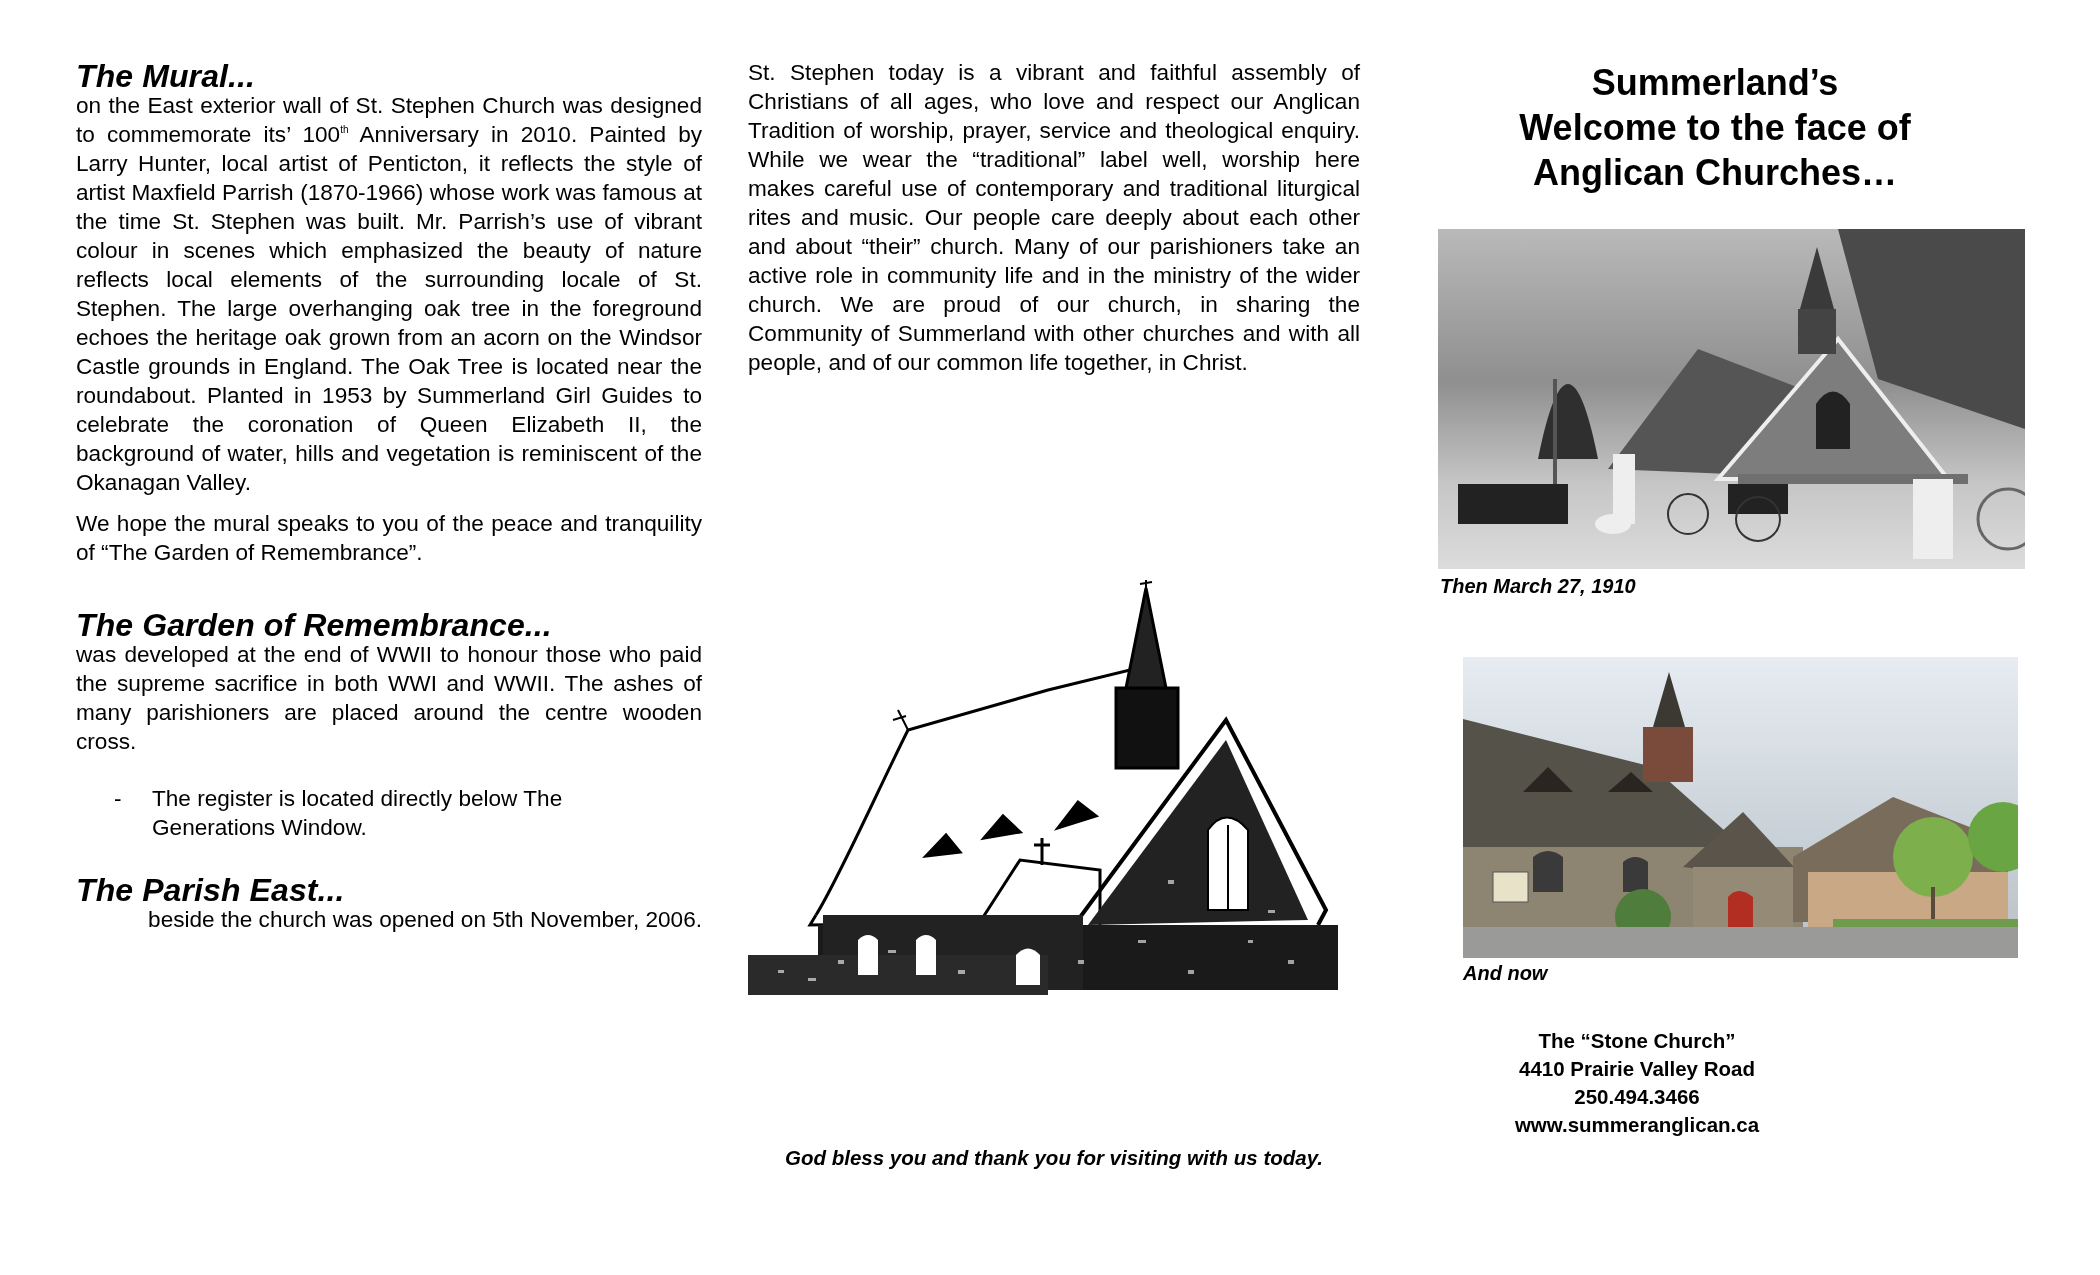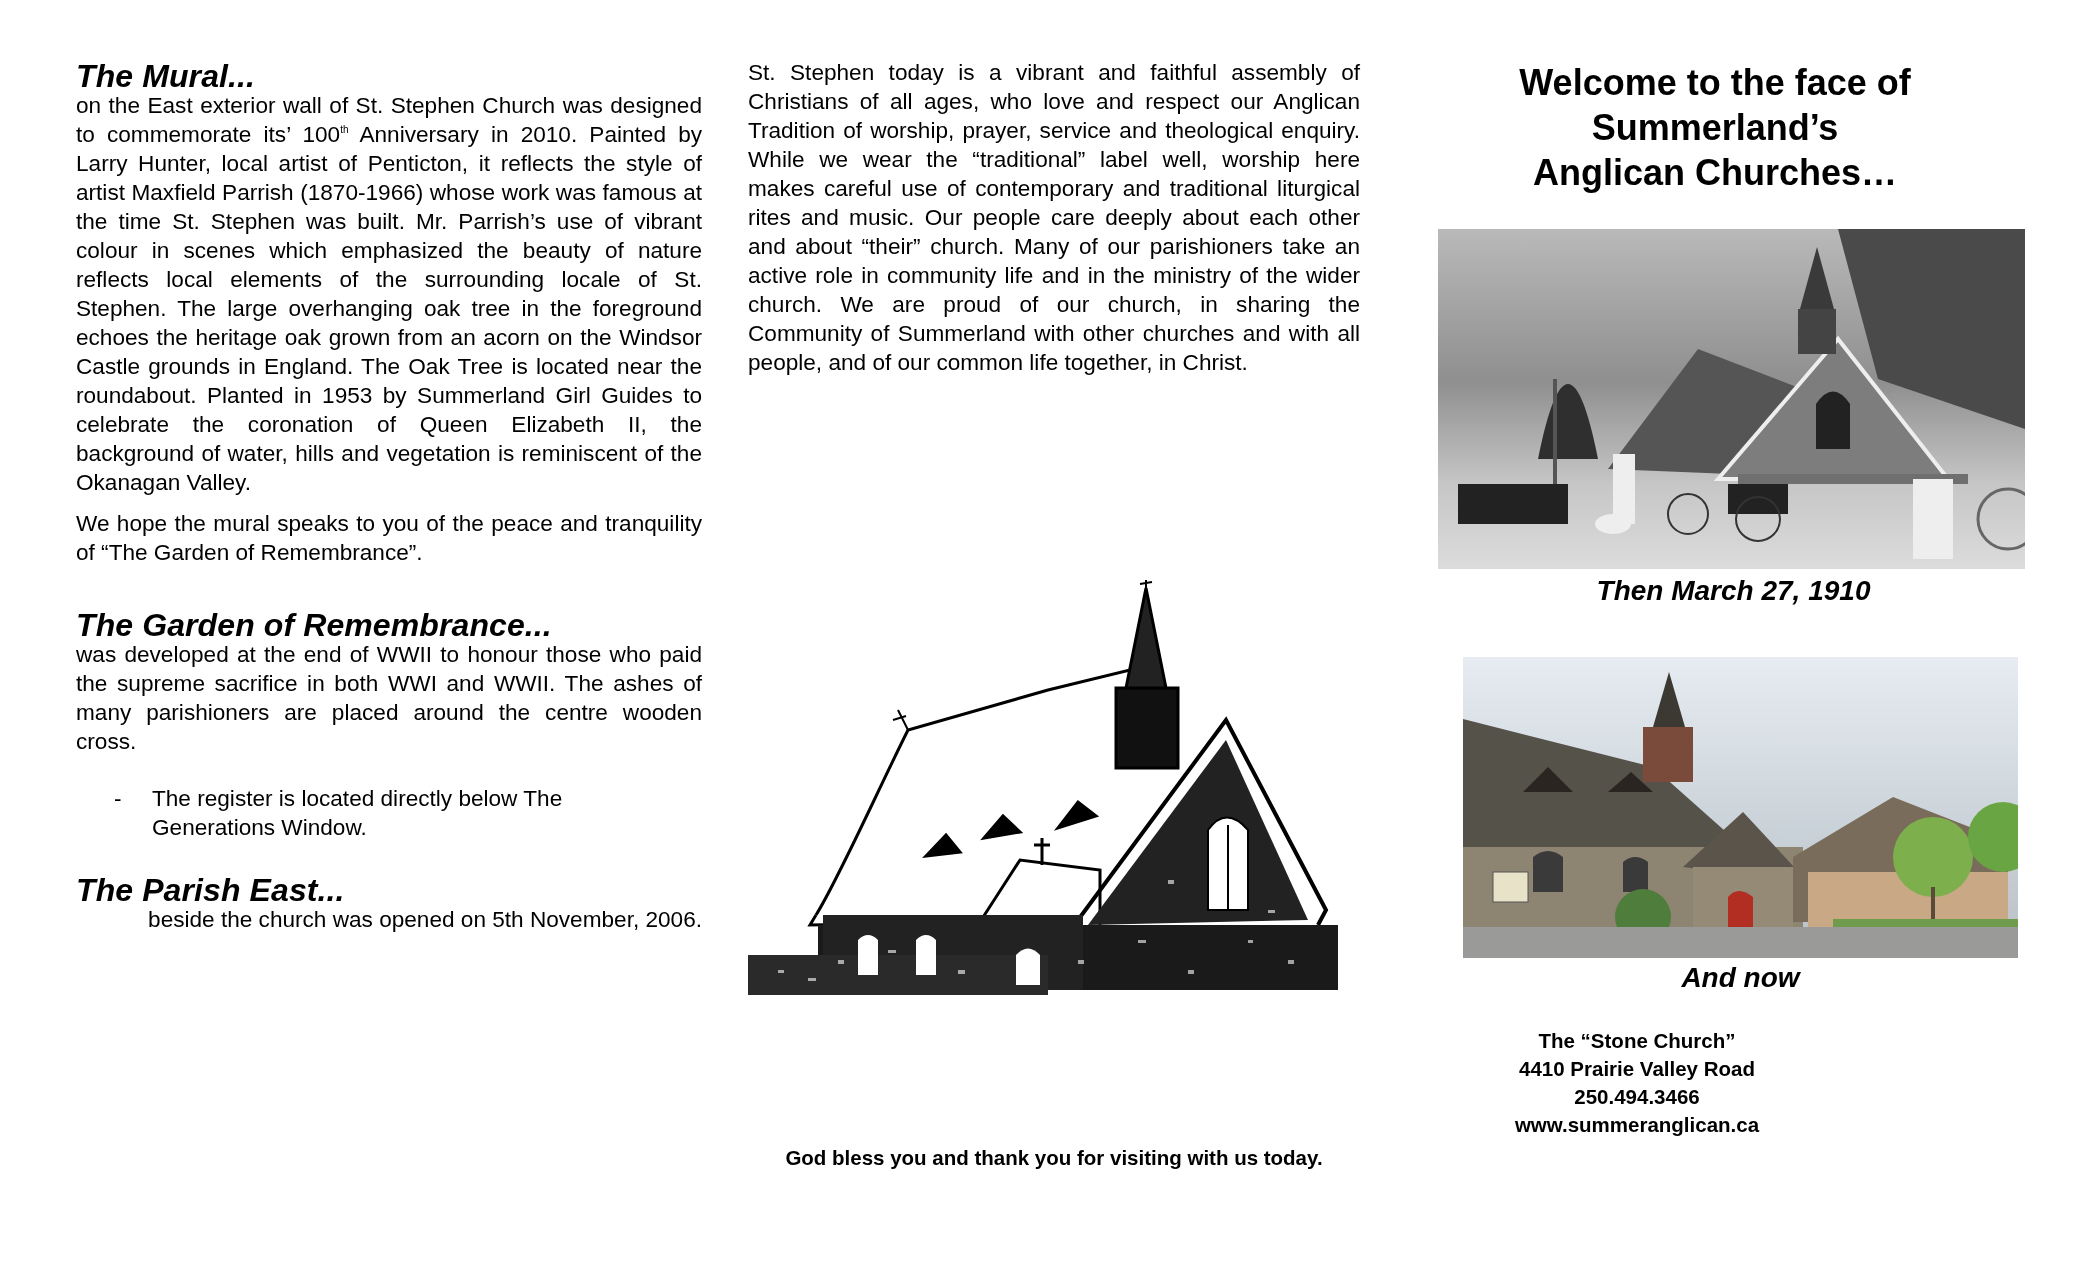--- a/index.html
+++ b/index.html
@@ -11,23 +11,23 @@
   .h2 { font-weight:bold; font-style:italic; font-size:32px; line-height:29px; margin:0; letter-spacing:0.1px; }
   .body { font-size:22.6px; line-height:29px; text-align:justify; margin:0; }
   .body sup { font-size:10px; line-height:0; vertical-align:super; }
   .gap-s { height:12px; }
   .gap-l { height:44px; }
   .bullet { display:flex; font-size:22.6px; line-height:29px; margin:0 0 0 38px; }
   .bullet .dash { width:38px; flex:none; }
   .bullet .txt { width:480px; }
   .title { left:1460px; top:60px; width:510px; text-align:center; font-weight:bold; font-size:36px; line-height:45px; }
   .photo { overflow:hidden; }
-  .caption { font-weight:bold; font-style:italic; font-size:28px; text-align:center; }
+  .caption { font-weight:bold; font-style:italic; font-size:20px; }
   .address { left:1412px; top:1027px; width:450px; text-align:center; font-weight:bold; font-size:20.5px; line-height:28px; }
-  .footer { left:748px; top:1146px; width:612px; text-align:center; font-weight:bold; font-size:20.5px; }
+  .footer { left:748px; top:1146px; width:612px; text-align:center; font-weight:bold; font-style:italic; font-size:20.5px; }
 </style>
 </head>
 <body>
 
 <div class="abs col1">
   <h2 class="h2">The Mural...</h2>
   <p class="body"><span>on the East exterior wall of St. Stephen Church was designed to commemorate its’ 100</span><sup>th</sup><span> Anniversary in 2010.  Painted by Larry Hunter, local artist of Penticton, it reflects the style of artist Maxfield Parrish (1870-1966) whose work was famous at the time St. Stephen was built.  Mr. Parrish’s use of vibrant colour in scenes which emphasized the beauty of nature reflects local elements of the surrounding locale of St. Stephen.  The large overhanging oak tree in the foreground echoes the heritage oak grown from an acorn on the Windsor Castle grounds in England.  The Oak Tree is located near the roundabout.  Planted in 1953 by Summerland Girl Guides to celebrate the coronation of Queen Elizabeth II, the background of water, hills and vegetation is reminiscent of the Okanagan Valley.</span></p>
   <div class="gap-s"></div>
   <p class="body">We hope the mural speaks to you of the peace and tranquility of “The Garden of Remembrance”.</p>
 
@@ -96,22 +96,22 @@
         <rect x="60" y="398" width="8" height="3"></rect>
       <rect x="440" y="390" width="6" height="4"></rect>
         <rect x="500" y="360" width="5" height="3"></rect>
     </g>
   </g>
 </svg>
 
 <div class="abs footer">God bless you and thank you for visiting with us today.</div>
 
 <div class="abs title">
+  <div>Summerland’s</div>
   <div>Welcome to the face of</div>
-  <div>Summerland’s</div>
   <div>Anglican Churches…</div>
 </div>
 
 <div class="abs photo" style="left:1438px;top:229px;width:587px;height:340px;background:linear-gradient(#b9b9b9 0%, #8f8f8f 45%, #c6c6c6 75%, #dcdcdc 100%);">
   <svg width="587" height="340" viewBox="0 0 587 340">
     <path d="M400 0 L587 0 L587 200 L440 150 Z" fill="#4a4a4a"></path>
     <path d="M100 230 Q130 80 160 230 Z" fill="#2f2f2f"></path>
     <rect x="115" y="150" width="4" height="120" fill="#555"></rect>
     <polygon points="170,240 260,120 390,170 420,250" fill="#555"></polygon>
     <polygon points="280,250 400,110 510,250" fill="#7d7d7d" stroke="#eee" stroke-width="4"></polygon>

